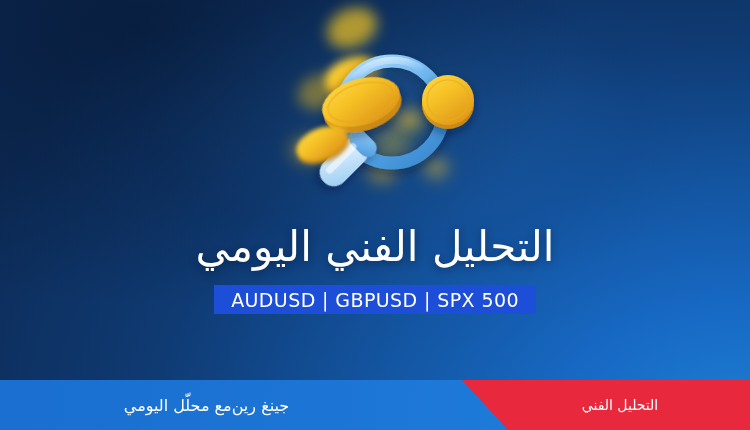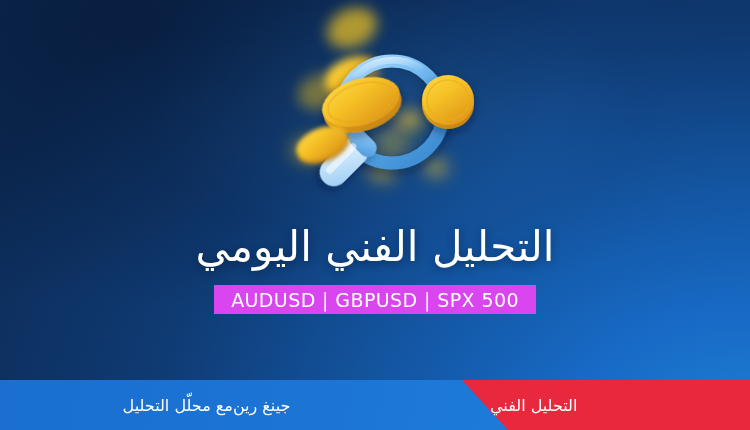--- a/index.html
+++ b/index.html
@@ -57,21 +57,21 @@
     white-space:nowrap;
   }
 
   
   .badge-wrap {
     position:absolute;
     left:0; right:0; top:285px;
     display:flex; justify-content:center;
   }
   .badge {
-    background:#d946ef;
+    background:#1d4ed8;
     color:#ffffff;
     height:29px;
     padding:0 17px;
     display:flex; align-items:center; justify-content:center;
     font-size:19px;
     font-weight:400;
     letter-spacing:.4px;
     white-space:nowrap;
   }
 
@@ -100,24 +100,24 @@
     color:#ffffff;
     font-size:16px;
     white-space:nowrap;
   }
   .bar-left-text .strong { font-weight:400; margin-right:7px; }
   .bar-right-text {
     position:absolute;
     right:0; top:0;
     height:50px;
     width:260px;
-    display:flex; align-items:center; justify-content:flex-end;
+    display:flex; align-items:center; justify-content:center;
     direction:rtl;
     color:#ffffff;
-    font-size:16px;
+    font-size:14px;
     white-space:nowrap;
   }
 </style>
 </head>
 <body>
 
 <div id="banner">
 
   <div class="bg-base"></div>
   <div class="bg-sheen"></div>
@@ -238,21 +238,21 @@
 
   <div class="badge-wrap">
     <div class="badge">AUDUSD | GBPUSD | SPX 500</div>
   </div>
 
   <div class="bottom-bar">
     <div class="bar-red"></div>
 
     <div class="bar-left-text">
       <span class="strong">جينغ رين</span>
-      <span>مع محلّل التحليل</span>
+      <span>مع محلّل اليومي</span>
     </div>
 
     <div class="bar-right-text">
       <span>التحليل الفني</span>
     </div>
   </div>
 
 </div>
 
 </body></html>

